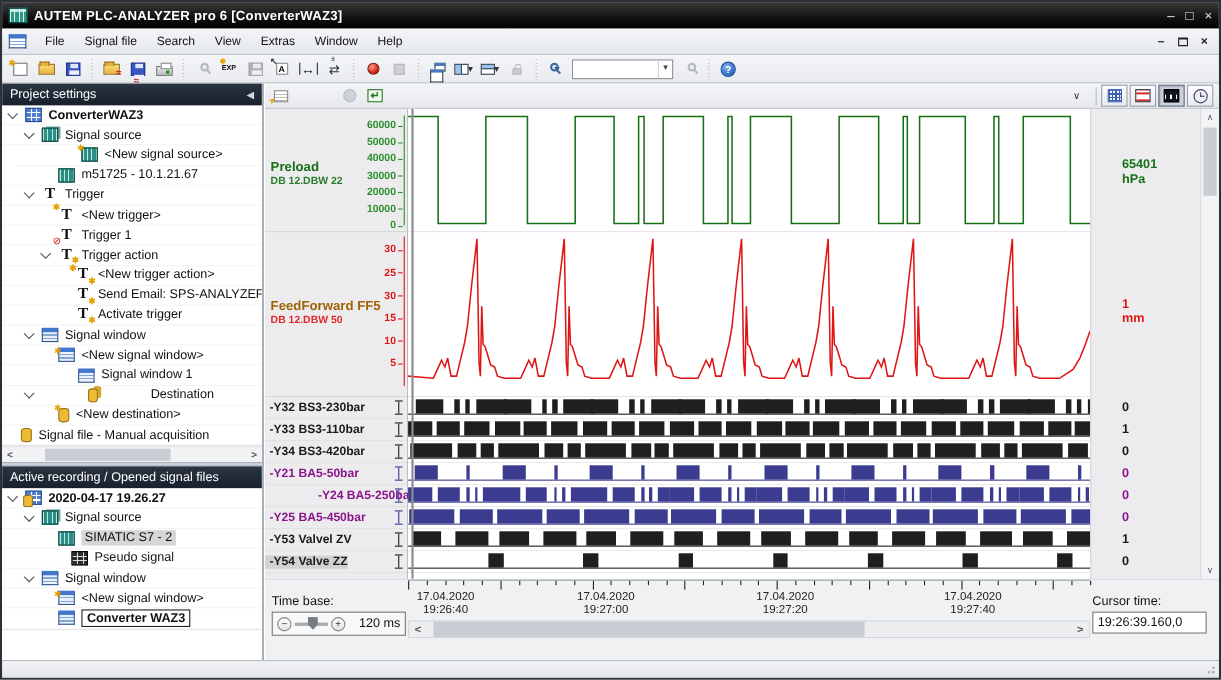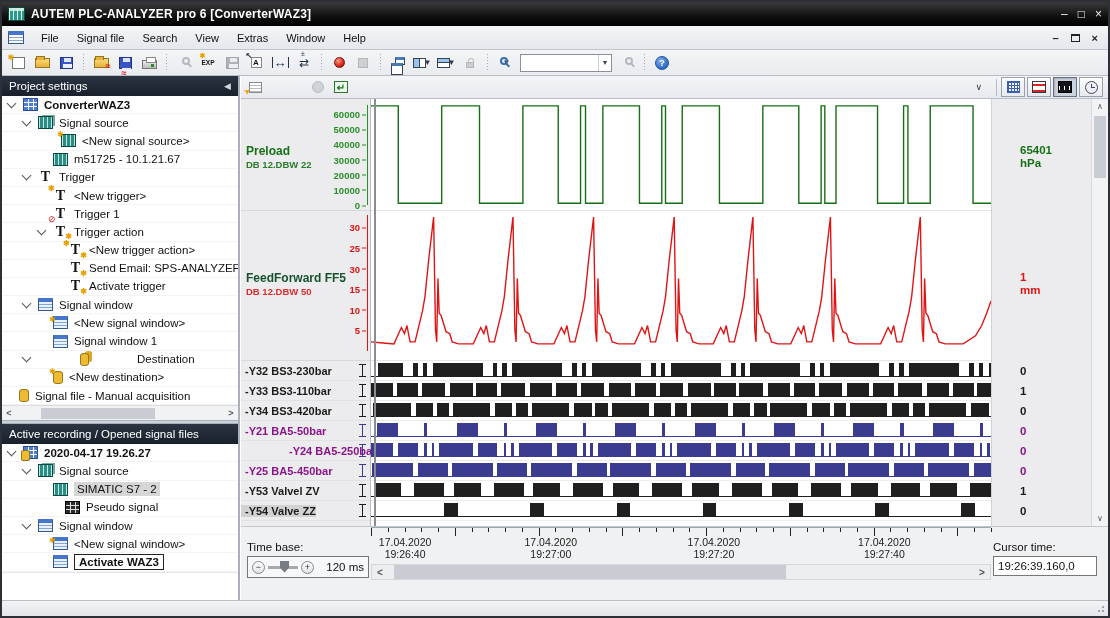--- a/index.html
+++ b/index.html
@@ -305,21 +305,21 @@
           <div class="trow" style="padding-left: 4px;">
             <span class="chev"></span>
             <span class="tic ti-project"></span>
             <span class="tlabel bold">ConverterWAZ3</span>
           </div>
           <div class="trow" style="padding-left: 19px;">
             <span class="chev"></span>
             <span class="tic ti-srcgrp"></span>
             <span class="tlabel">Signal source</span>
           </div>
-          <div class="trow" style="padding-left: 42px;">
+          <div class="trow" style="padding-left: 42px; margin-left: 13px;">
             <span class="chevsp"></span>
             <span class="tic ti-chip new"></span>
             <span class="tlabel">&lt;New signal source&gt;</span>
           </div>
           <div class="trow" style="padding-left: 34px;">
             <span class="chevsp"></span>
             <span class="tic ti-chip"></span>
             <span class="tlabel">m51725 - 10.1.21.67</span>
           </div>
           <div class="trow" style="padding-left: 19px;">
@@ -360,21 +360,21 @@
           <div class="trow" style="padding-left: 19px;">
             <span class="chev"></span>
             <span class="tic ti-win"></span>
             <span class="tlabel">Signal window</span>
           </div>
           <div class="trow" style="padding-left: 34px;">
             <span class="chevsp"></span>
             <span class="tic ti-win new"></span>
             <span class="tlabel">&lt;New signal window&gt;</span>
           </div>
-          <div class="trow" style="padding-left: 34px;">
+          <div class="trow" style="padding-left: 52px;">
             <span class="chevsp"></span>
             <span class="tic ti-win"></span>
             <span class="tlabel">Signal window 1</span>
           </div>
           <div class="trow" style="padding-left: 19px; gap: 42px;">
             <span class="chev"></span>
             <span class="tic ti-dest"></span>
             <span class="tlabel">Destination</span>
           </div>
           <div class="trow" style="padding-left: 34px;">
@@ -426,21 +426,21 @@
             <span class="tlabel">Signal window</span>
           </div>
           <div class="trow" style="padding-left: 34px;">
             <span class="chevsp"></span>
             <span class="tic ti-win new"></span>
             <span class="tlabel">&lt;New signal window&gt;</span>
           </div>
           <div class="trow" style="padding-left: 34px;">
             <span class="chevsp"></span>
             <span class="tic ti-win"></span>
-            <span class="tlabel bold boxed">Activate WAZ3</span>
+            <span class="tlabel bold boxed">Converter WAZ3</span>
           </div>
         </div>
       <div class="left-rest"></div>
     </div>
 
     <div class="main">
       <div class="ctoolbar">
         <span class="ct-ic">
             <span class="i-props"></span>
           </span>
@@ -475,21 +475,21 @@
               <span class="tick" style="top: 15.0909px;">60000</span>
               <span class="tick" style="top: 30.2424px;">50000</span>
               <span class="tick" style="top: 45.3939px;">40000</span>
               <span class="tick" style="top: 60.5455px;">30000</span>
               <span class="tick" style="top: 75.697px;">20000</span>
               <span class="tick" style="top: 90.8485px;">10000</span>
               <span class="tick" style="top: 106px;">0</span>
               <span class="axis" style="top: 6px; height: 100px;"></span>
             </div>
             <div class="ablk" style="height: 150px; color: rgb(223, 21, 21);">
-              <div class="aname" style="color: #14532d; top: 60px; text-align: center;">FeedForward FF5</div>
+              <div class="aname" style="color: #a16207; top: 60px; text-align: center;">FeedForward FF5</div>
               <div class="aaddr" style="color: rgb(223, 21, 21); top: 75px;">DB  12.DBW  50</div>
               <span class="tick" style="top: 16.3636px;">30</span>
               <span class="tick" style="top: 36.9697px;">25</span>
               <span class="tick" style="top: 57.5758px;">30</span>
               <span class="tick" style="top: 78.1818px;">15</span>
               <span class="tick" style="top: 98.7879px;">10</span>
               <span class="tick" style="top: 119.394px;">5</span>
               <span class="axis" style="top: 4px; height: 136px;"></span>
             </div>
             <div class="drow-l" style="color: rgb(31, 31, 31);">

